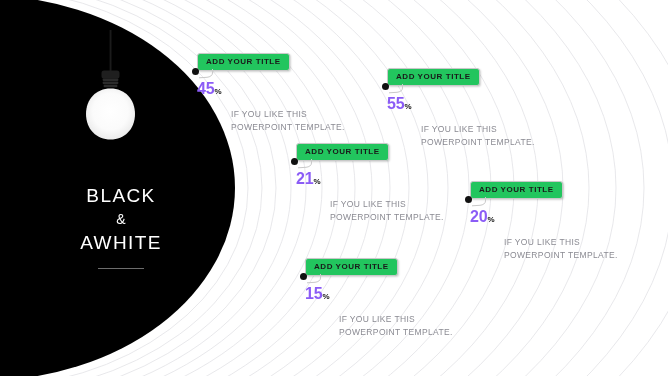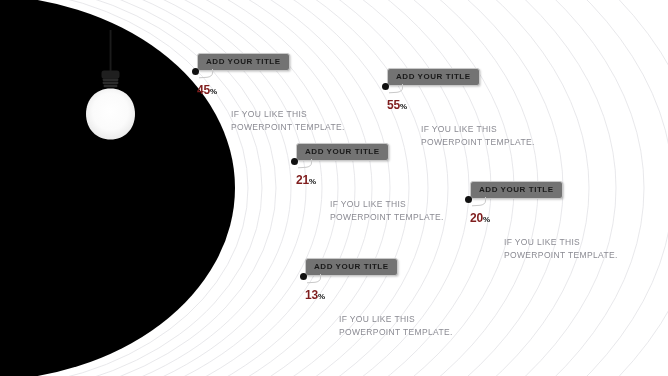--- a/index.html
+++ b/index.html
@@ -53,21 +53,21 @@
   }
 
   
   .callout {
     position: absolute;
     z-index: 6;
   }
   .callout-bubble {
     position: relative;
     display: inline-block;
-    background: #737373;
+    background: #22c55e;
     border: 1px solid #c9c9c9;
     border-radius: 3px;
     padding: 3px 8px 3px 8px;
     box-shadow: 1px 1px 2px rgba(0,0,0,0.18);
     white-space: nowrap;
   }
   .callout-title {
     font-size: 8px;
     font-weight: bold;
     letter-spacing: 0.55px;
@@ -94,23 +94,23 @@
     border-radius: 50%;
     background: #111111;
   }
   .pct-wrap {
     width: 34px;
     flex: 0 0 34px;
     text-align: left;
     padding-top: 7px;
   }
   .pct-num {
-    font-size: 12px;
+    font-size: 16px;
     font-weight: bold;
-    color: #7f1d1d;
+    color: #8b5cf6;
     letter-spacing: -0.2px;
   }
   .pct-sym {
     font-size: 8px;
     font-weight: bold;
     color: #111111;
   }
   .body-text {
     padding-top: 7px;
     font-size: 8.5px;
@@ -176,20 +176,26 @@
         <rect x="103.6" y="84.7" width="13.8" height="2.6" rx="1.1" fill="#2b2b2b"></rect>
         <path d="M110.5 88.5
                  c 14.5 0 24.5 10.8 24.5 25.5
                  c 0 15.5 -10.8 25.5 -24.5 25.5
                  c -13.7 0 -24.5 -10 -24.5 -25.5
                  c 0 -14.7 10 -25.5 24.5 -25.5 z" fill="url(#bulbGlow)"></path>
       </g>
     </g>
   </svg>
 
+  <div class="brand-block">
+    <div class="brand-line">BLACK</div>
+    <div class="brand-amp">&amp;</div>
+    <div class="brand-line">AWHITE</div>
+    <div class="brand-rule"></div>
+  </div>
 
   <div class="callout" id="callout-0" style="left:197px; top:50px;">
     <div class="callout-bubble">
       <div class="callout-title">ADD YOUR TITLE</div>
       <svg class="callout-tail" viewBox="0 0 16 9">
         <path d="M13.5 0 L13.5 4 C13.5 6.5 11 8 8 8.3 L0 8.8" fill="none" stroke="#c9c9c9" stroke-width="1"></path>
       </svg>
     </div>
     <div class="dot" style="left:-5px; top:18px;"></div>
     <div class="callout-row">
@@ -255,20 +261,20 @@
   <div class="callout" id="callout-4" style="left:305px; top:255px;">
     <div class="callout-bubble">
       <div class="callout-title">ADD YOUR TITLE</div>
       <svg class="callout-tail" viewBox="0 0 16 9">
         <path d="M13.5 0 L13.5 4 C13.5 6.5 11 8 8 8.3 L0 8.8" fill="none" stroke="#c9c9c9" stroke-width="1"></path>
       </svg>
     </div>
     <div class="dot" style="left:-5px; top:18px;"></div>
     <div class="callout-row">
       <div class="pct-wrap">
-        <span class="pct-num">13</span><span class="pct-sym">%</span>
+        <span class="pct-num">15</span><span class="pct-sym">%</span>
       </div>
       <div class="body-text">IF YOU LIKE THIS
 POWERPOINT TEMPLATE.</div>
     </div>
   </div>
 
 </div>
 
 </body></html>

